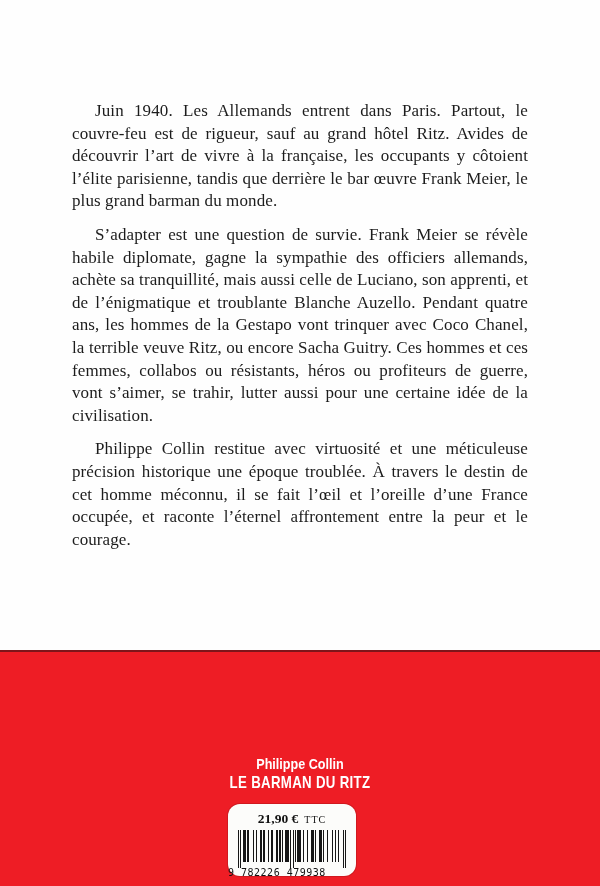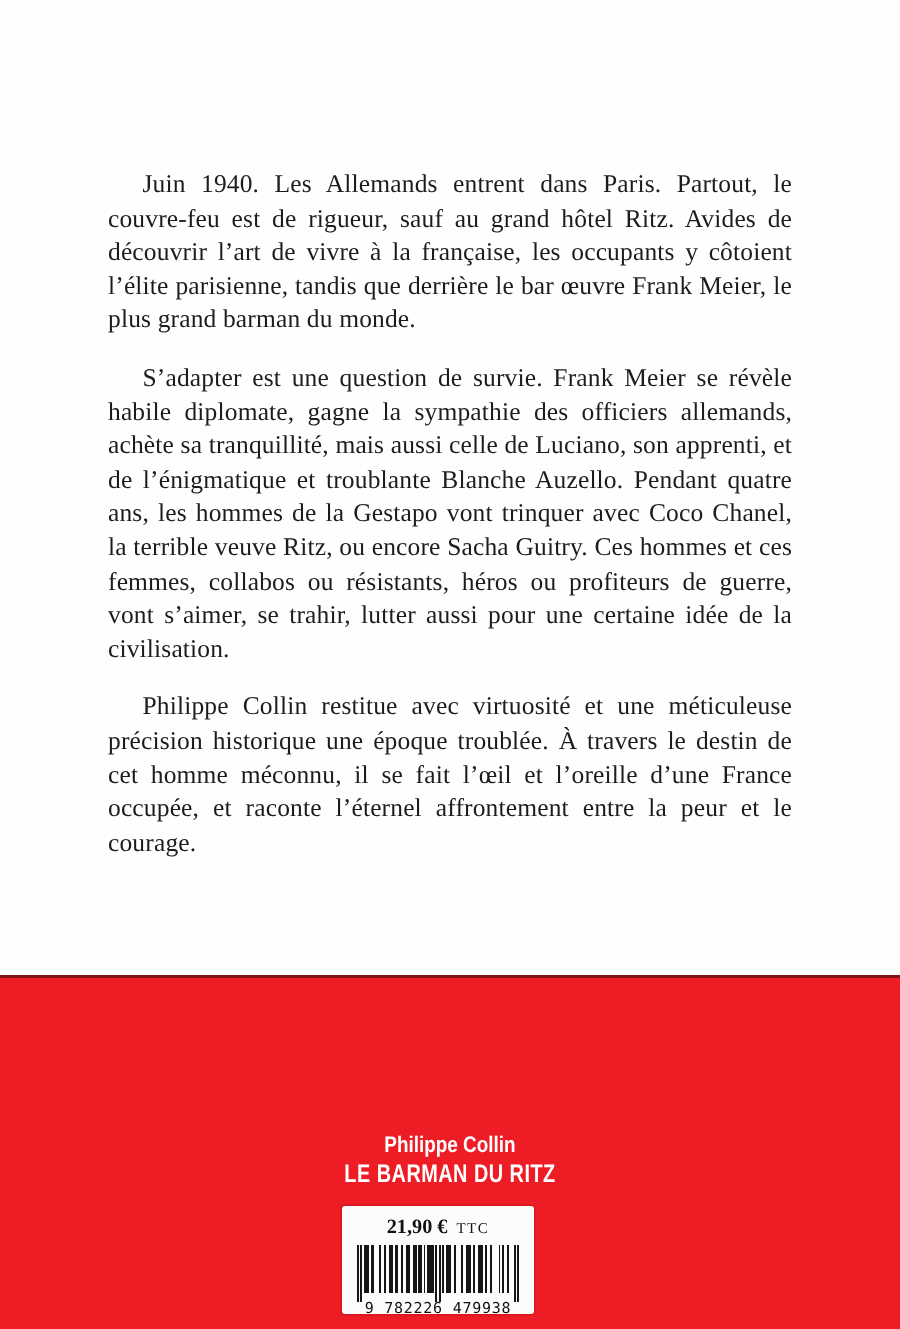--- a/index.html
+++ b/index.html
@@ -10,21 +10,21 @@
     overflow:hidden;
     font-family:"Liberation Serif", serif;
   }
   
   .blurb{
     position:absolute;
     left:72px;right:72px;top:96px;
     color:#1c1c1c;
   }
   .blurb p{
-    margin:16px 0 11px 0;
+    margin:4px 0 11px 0;
     font-size:17px;
     line-height:22.6px;
     text-align:justify;
     text-indent:23px;
     letter-spacing:.1px;
   }
   
   .red-band{
     position:absolute;
     left:0;right:0;top:650px;bottom:0;
@@ -53,21 +53,21 @@
     letter-spacing:.4px;
     transform:scaleX(.78);
     transform-origin:50% 50%;
   }
   
   .price-box{
     position:absolute;
     top:152px;left:228px;
     width:128px;height:72px;
     background:#fcfcfa;
-    border-radius:2px;
+    border-radius:12px;
     box-shadow:0 0 0 1px rgba(120,10,14,.25);
   }
   .price-line{
     margin-top:5px;
     text-align:center;
     color:#111111;
     white-space:nowrap;
   }
   .price-val{
     font-family:"Liberation Serif", serif;
@@ -81,21 +81,20 @@
     margin-left:2px;
   }
   .barcode{
     display:block;
     margin:3px auto 0 auto;
     width:108px;height:38px;
   }
   .barcode rect{fill:#161616;}
   .ean-digits{
     margin-top:-1px;
-    text-align:center;
     font-family:"DejaVu Sans Mono", monospace;
     font-size:10px;
     letter-spacing:.5px;
     color:#111111;
     white-space:nowrap;
   }
 </style>
 </head>
 <body>
 

